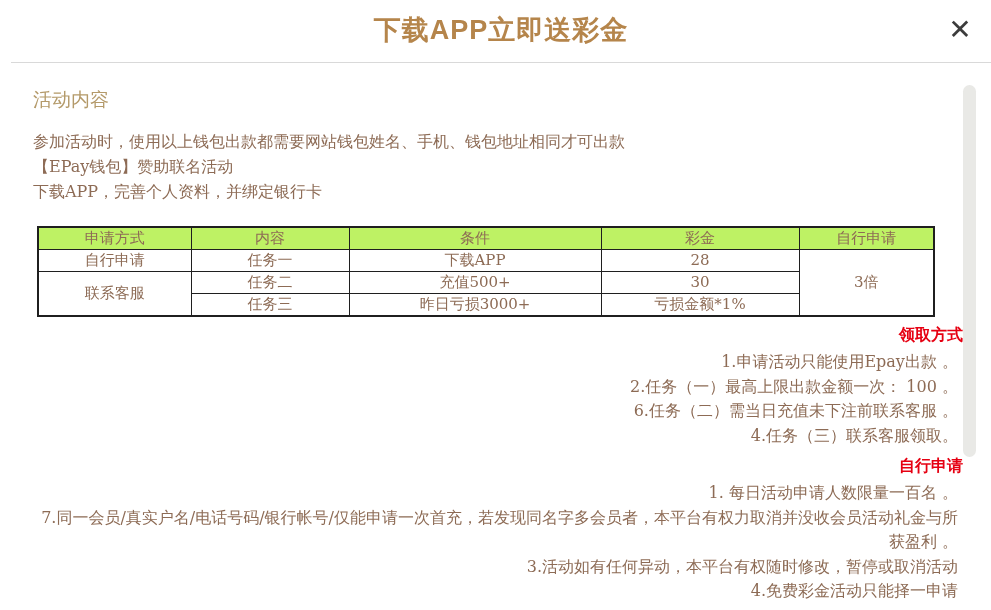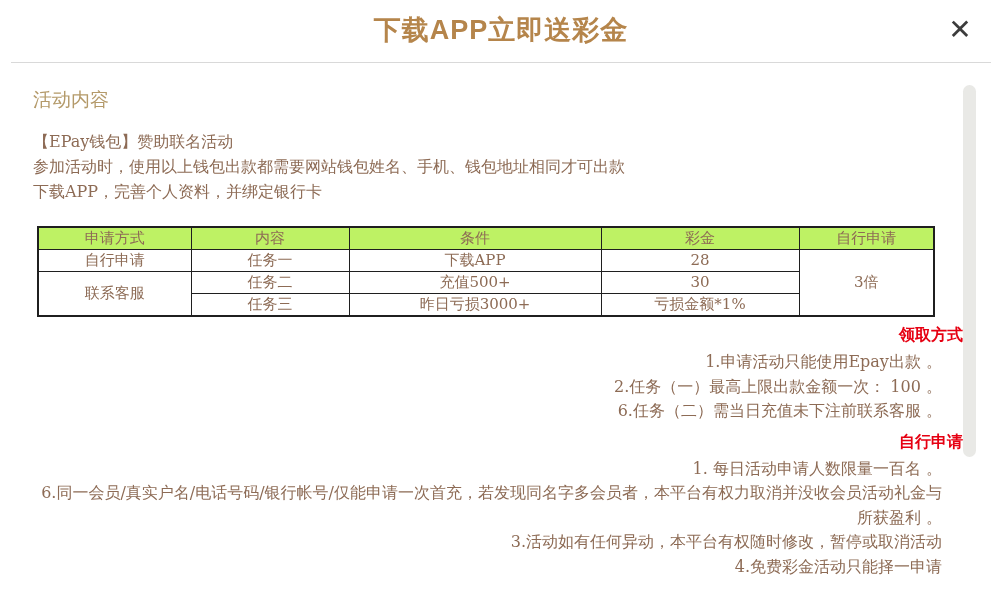--- a/index.html
+++ b/index.html
@@ -44,21 +44,21 @@
     line-height: 34px;
     text-align: center;
     font-family: "Liberation Sans", sans-serif;
     font-size: 28px;
     color: #3c3c3c;
     cursor: pointer;
     user-select: none;
   }
   
   .content {
-    padding: 24px 49px 0 33px;
+    padding: 24px 33px 0 33px;
   }
   .section-heading {
     font-size: 19px;
     color: #b49a6a;
     margin: 0 0 16px 0;
     font-weight: normal;
   }
   .intro p {
     margin: 0;
     font-size: 16px;
@@ -125,22 +125,22 @@
   <div class="close-btn">
     <span>✕</span>
   </div>
 </div>
 
 <div class="content">
 
   <h2 class="section-heading">活动内容</h2>
 
   <div class="intro">
+    <p>参加活动时，使用以上钱包出款都需要网站钱包姓名、手机、钱包地址相同才可出款</p>
     <p>【EPay钱包】赞助联名活动</p>
-    <p>参加活动时，使用以上钱包出款都需要网站钱包姓名、手机、钱包地址相同才可出款</p>
     <p>下载APP，完善个人资料，并绑定银行卡</p>
   </div>
 
   <table class="bonus-table">
     <colgroup>
       <col style="width:153px">
       <col style="width:158px">
       <col style="width:252px">
       <col style="width:198px">
       <col style="width:135px">
@@ -175,26 +175,27 @@
       </tr>
     </tbody>
   </table>
 
   <div class="red-heading">领取方式</div>
 
   <div class="rule-list">
     <p>1.申请活动只能使用Epay出款 。</p>
     <p>2.任务（一）最高上限出款金额一次： 100 。</p>
     <p>6.任务（二）需当日充值未下注前联系客服 。</p>
+    <p>4.任务（三）联系客服领取。</p>
   </div>
 
   <div class="red-heading">自行申请</div>
 
   <div class="rule-list">
     <p>1.  每日活动申请人数限量一百名 。</p>
-    <p>6.同一会员/真实户名/电话号码/银行帐号/仅能申请一次首充，若发现同名字多会员者，本平台有权力取消并没收会员活动礼金与所获盈利 。</p>
+    <p>7.同一会员/真实户名/电话号码/银行帐号/仅能申请一次首充，若发现同名字多会员者，本平台有权力取消并没收会员活动礼金与所获盈利 。</p>
     <p>3.活动如有任何异动，本平台有权随时修改，暂停或取消活动</p>
     <p>4.免费彩金活动只能择一申请</p>
   </div>
 
 </div>
 
 <div class="scrollbar-thumb"></div>
 
 </body></html>

